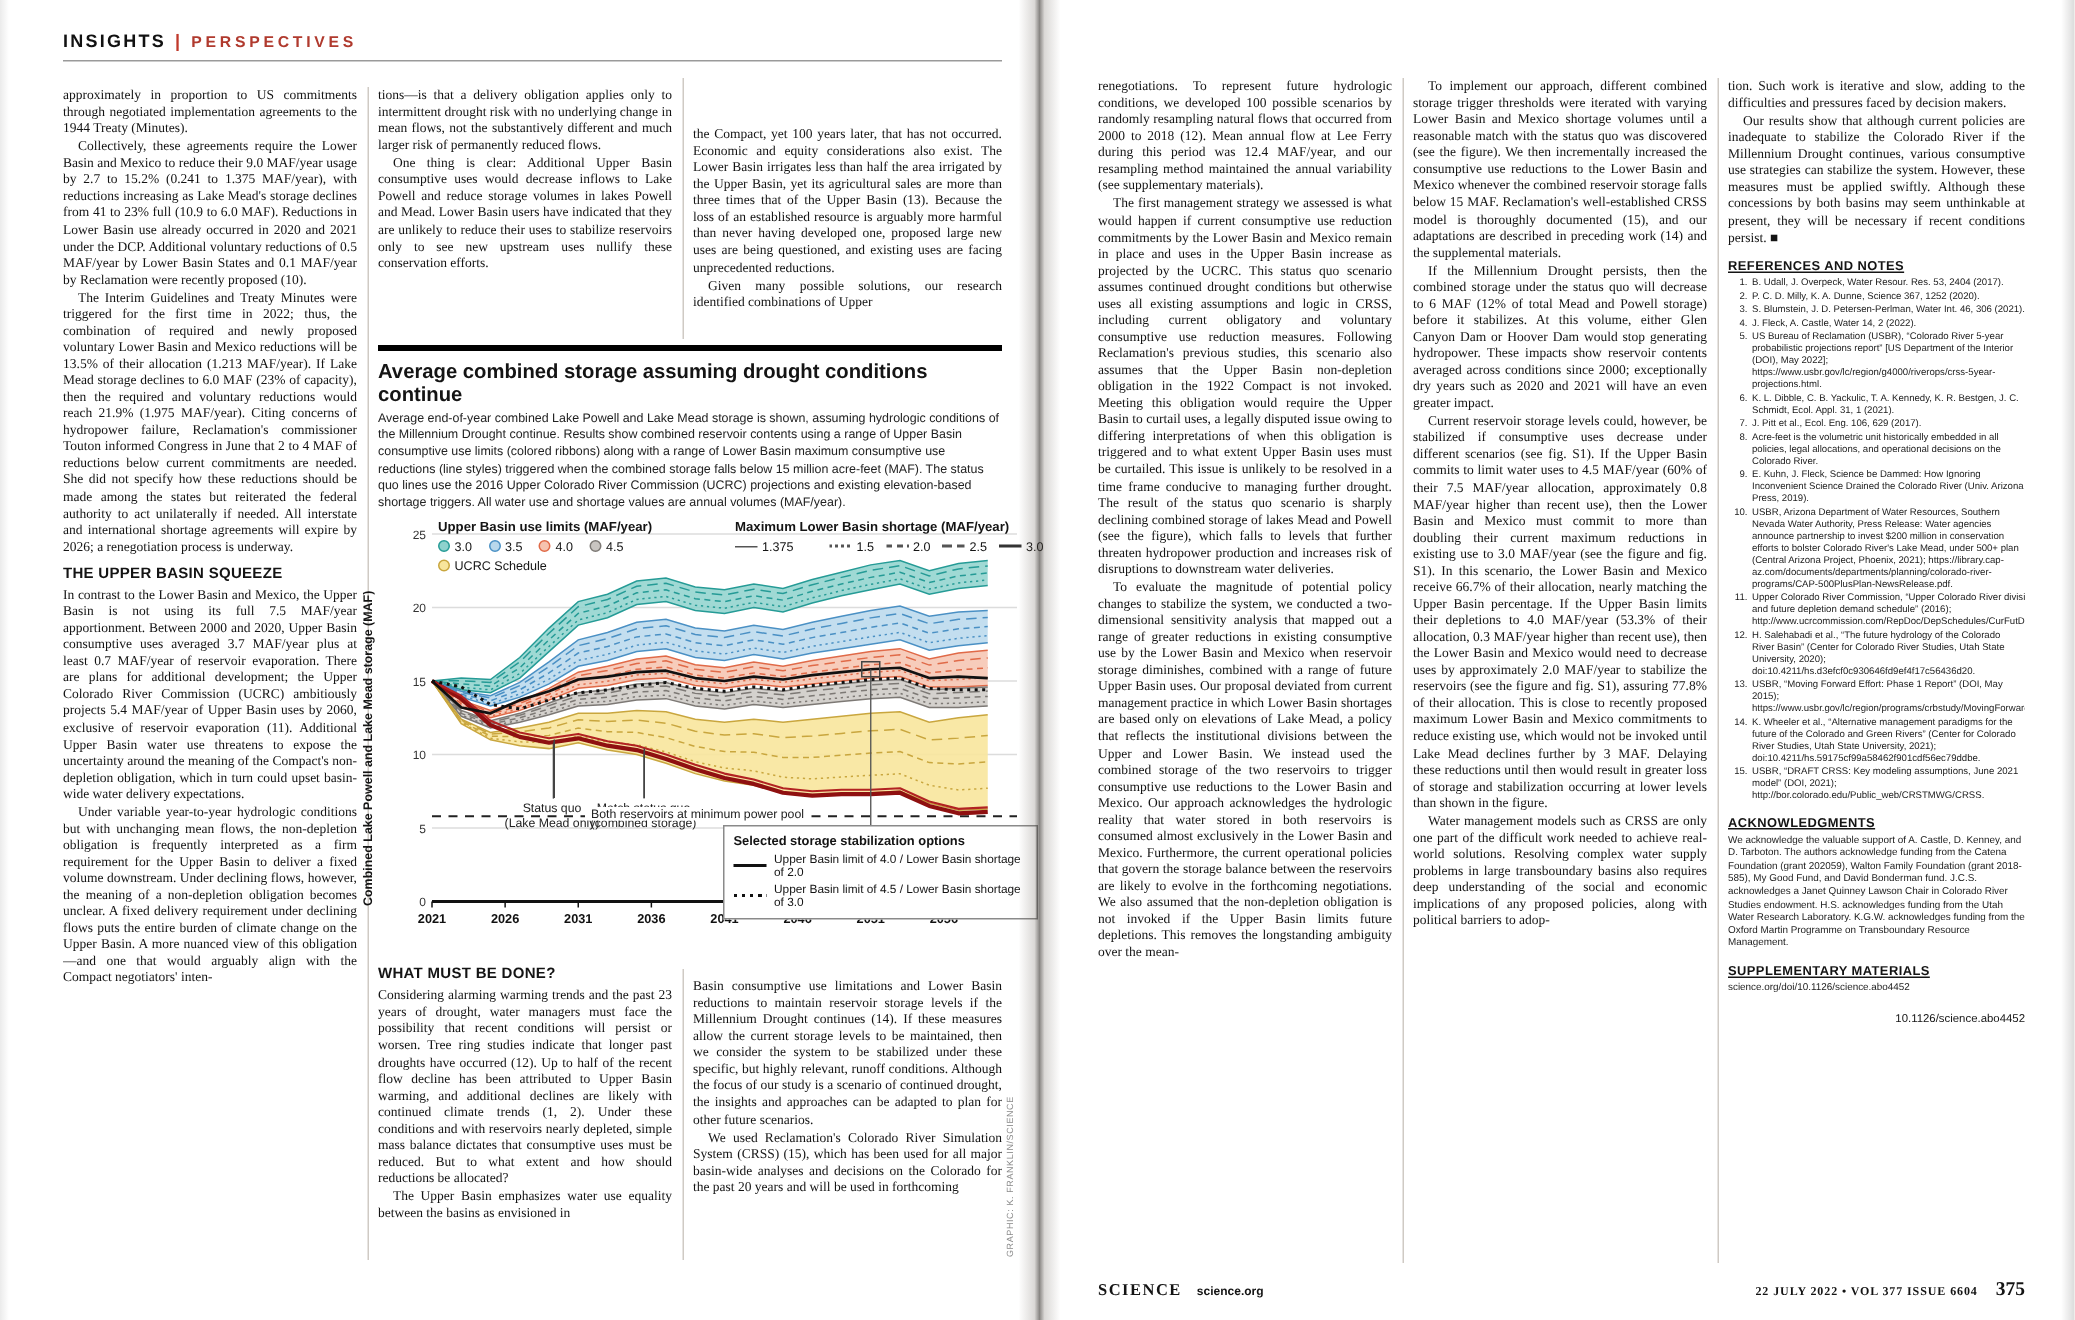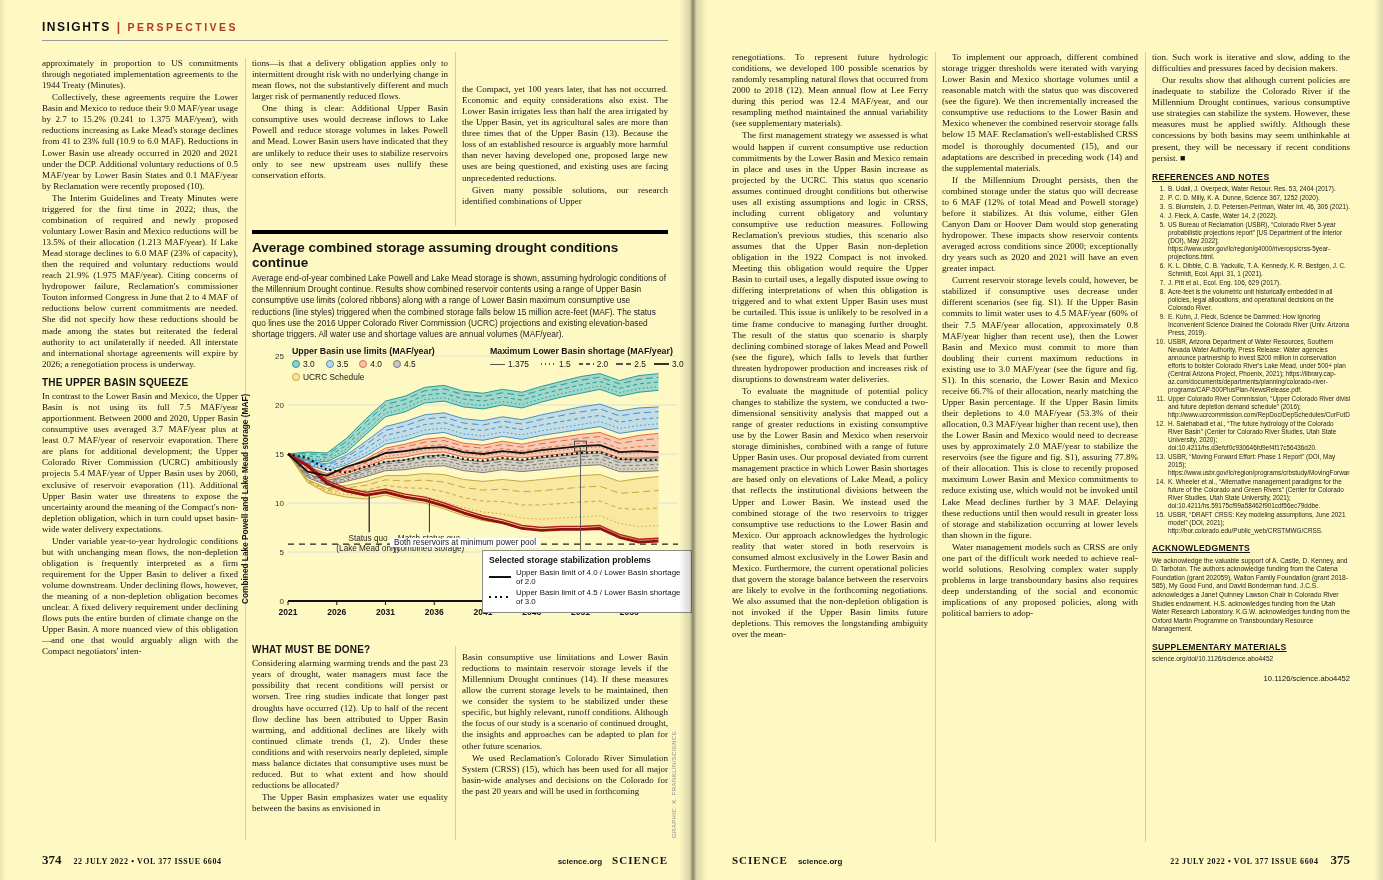--- a/index.html
+++ b/index.html
@@ -1,16 +1,16 @@
 <!DOCTYPE html>
 <html><head>
 <meta charset="utf-8">
 <style>
   html,body{margin:0;padding:0;background:#e9e7e4;}
-  #spread{position:relative;width:1383px;height:880px;background:#fef9c3;overflow:hidden;
+  #spread{position:relative;width:1383px;height:880px;background:#ffffff;overflow:hidden;
           font-family:"Liberation Serif",serif;color:#141414;}
   .abs{position:absolute;}
   
   #kicker{left:42px;top:20px;font-family:"Liberation Sans",sans-serif;font-size:12px;letter-spacing:1.5px;}
   #kicker .ins{font-weight:bold;color:#111;}
   #kicker .bar{color:#c0392b;margin:0 6px;font-weight:bold;}
   #kicker .persp{color:#b03a2e;font-size:10.5px;letter-spacing:2.5px;font-weight:bold;}
   #hrule{left:42px;top:40px;width:626px;height:1px;background:#9a9a9a;}
   
   .tcol{font-size:9px;line-height:1.23;text-align:justify;overflow:hidden;}
@@ -207,21 +207,21 @@
         <div class="row" id="leg1row2">
             <span class="item">
               <span class="circ" style="background: rgb(248, 229, 156); border: 1.5px solid rgb(201, 166, 62);"></span>
               <span>UCRC Schedule</span>
             </span>
           </div>
       </div>
       <div class="leg" style="left:238px;top:0px;width:194px;">
         <div class="lt">Maximum Lower Basin shortage (MAF/year)</div>
         <div class="row" id="leg2row">
-            <span class="item" style="margin-right: 8px;">
+            <span class="item" style="margin-right: 20px;">
               <span class="ls ls-solid"></span>
               <span>1.375</span>
             </span>
             <span class="item" style="margin-right: 4px;">
               <span class="ls ls-dotted"></span>
               <span>1.5</span>
             </span>
             <span class="item" style="margin-right: 4px;">
               <span class="ls ls-dashed"></span>
               <span>2.0</span>
@@ -243,21 +243,21 @@
         <div>(Lake Mead  only)</div>
       </div>
       <div class="vline" style="left:177px;top:153px;height:33px;"></div>
       <div class="anno" style="left:126px;top:188px;width:102px;">
         <div>Match status quo</div>
         <div>(combined storage)</div>
       </div>
       <div id="powerlab" style="left:138px;top:192px;">Both reservoirs at minimum power pool</div>
 
       <div id="optbox">
-        <div class="ot">Selected storage stabilization problems</div>
+        <div class="ot">Selected storage stabilization options</div>
         <div class="orow">
           <span class="osample os-solid"></span>
           <span>Upper Basin limit of 4.0 / Lower Basin shortage of 2.0</span>
         </div>
         <div class="orow">
           <span class="osample os-dotted"></span>
           <span>Upper Basin limit of 4.5 / Lower Basin shortage of 3.0</span>
         </div>
       </div>
     </div>
@@ -269,30 +269,20 @@
     <p class="ind">The Upper Basin emphasizes water use equality between the basins as envisioned in</p>
   </div>
 
   <div class="abs tcol" style="left:462px;top:652px;width:206px;height:190px;">
     <p>Basin consumptive use limitations and Lower Basin reductions to maintain reservoir storage levels if the Millennium Drought continues (14). If these measures allow the current storage levels to be maintained, then we consider the system to be stabilized under these specific, but highly relevant, runoff conditions. Although the focus of our study is a scenario of continued drought, the insights and approaches can be adapted to plan for other future scenarios.</p>
     <p class="ind">We used Reclamation's Colorado River Simulation System (CRSS) (15), which has been used for all major basin-wide analyses and decisions on the Colorado for the past 20 years and will be used in forthcoming</p>
   </div>
 
   <div class="abs" id="credit">GRAPHIC: K. FRANKLIN/SCIENCE</div>
 
-  <div class="abs footer" style="left:42px;top:850px;width:626px;">
-    <span>
-      <span class="pgnum">374</span>
-      <span class="issue">22 JULY 2022 • VOL 377 ISSUE 6604</span>
-    </span>
-    <span>
-      <span class="sciorg">science.org</span>
-      <span class="sci">SCIENCE</span>
-    </span>
-  </div>
 
   <div class="abs" id="fold"></div>
 
   <div class="abs tcol" style="left:732px;top:52px;width:196px;height:790px;">
     <p>renegotiations. To represent future hydrologic conditions, we developed 100 possible scenarios by randomly resampling natural flows that occurred from 2000 to 2018 (12). Mean annual flow at Lee Ferry during this period was 12.4 MAF/year, and our resampling method maintained the annual variability (see supplementary materials).</p>
     <p class="ind">The first management strategy we assessed is what would happen if current consumptive use reduction commitments by the Lower Basin and Mexico remain in place and uses in the Upper Basin increase as projected by the UCRC. This status quo scenario assumes continued drought conditions but otherwise uses all existing assumptions and logic in CRSS, including current obligatory and voluntary consumptive use reduction measures. Following Reclamation's previous studies, this scenario also assumes that the Upper Basin non-depletion obligation in the 1922 Compact is not invoked. Meeting this obligation would require the Upper Basin to curtail uses, a legally disputed issue owing to differing interpretations of when this obligation is triggered and to what extent Upper Basin uses must be curtailed. This issue is unlikely to be resolved in a time frame conducive to managing further drought. The result of the status quo scenario is sharply declining combined storage of lakes Mead and Powell (see the figure), which falls to levels that further threaten hydropower production and increases risk of disruptions to downstream water deliveries.</p>
     <p class="ind">To evaluate the magnitude of potential policy changes to stabilize the system, we conducted a two-dimensional sensitivity analysis that mapped out a range of greater reductions in existing consumptive use by the Lower Basin and Mexico when reservoir storage diminishes, combined with a range of future Upper Basin uses. Our proposal deviated from current management practice in which Lower Basin shortages are based only on elevations of Lake Mead, a policy that reflects the institutional divisions between the Upper and Lower Basin. We instead used the combined storage of the two reservoirs to trigger consumptive use reductions to the Lower Basin and Mexico. Our approach acknowledges the hydrologic reality that water stored in both reservoirs is consumed almost exclusively in the Lower Basin and Mexico. Furthermore, the current operational policies that govern the storage balance between the reservoirs are likely to evolve in the forthcoming negotiations. We also assumed that the non-depletion obligation is not invoked if the Upper Basin limits future depletions. This removes the longstanding ambiguity over the mean-</p>
   </div>
 
   <div class="abs vrule" style="left:935px;top:52px;height:790px;"></div>

